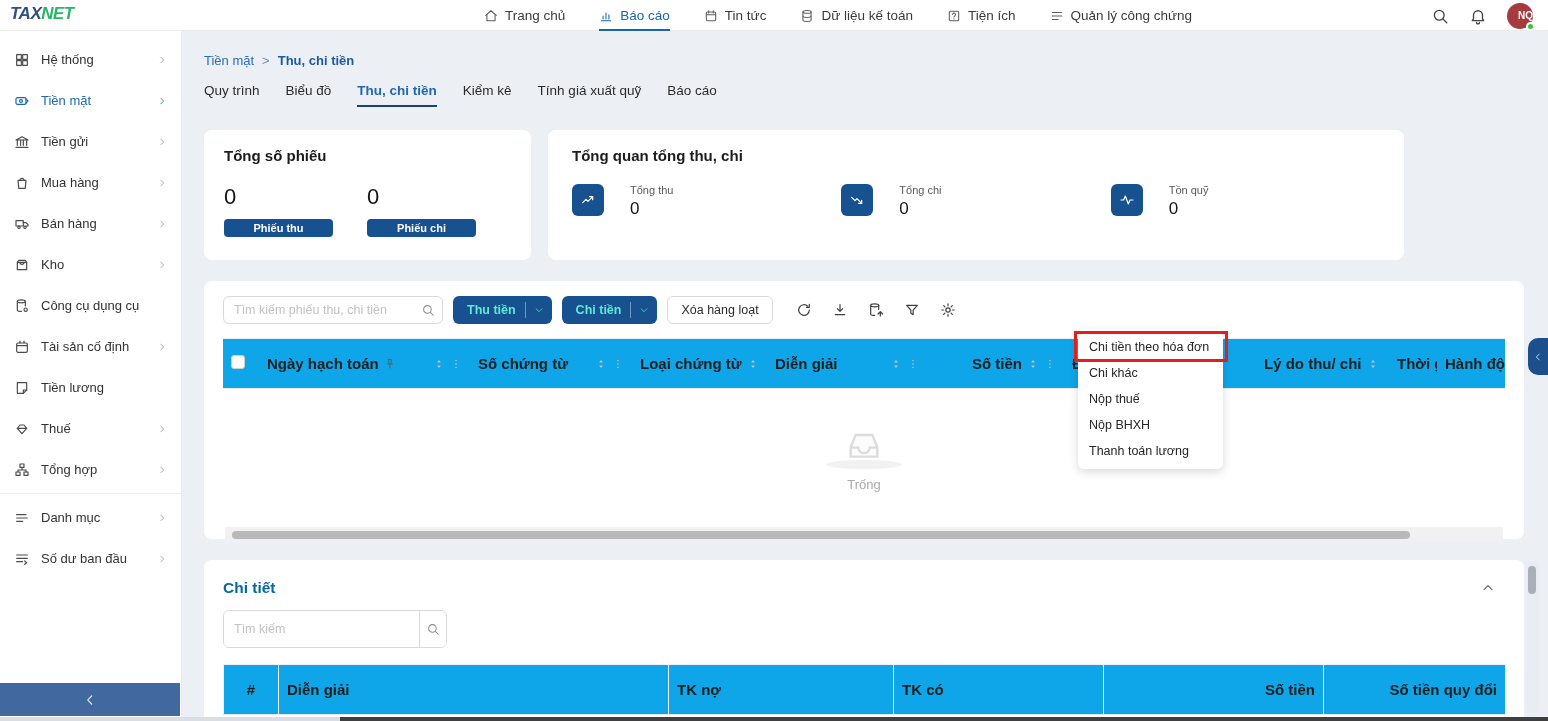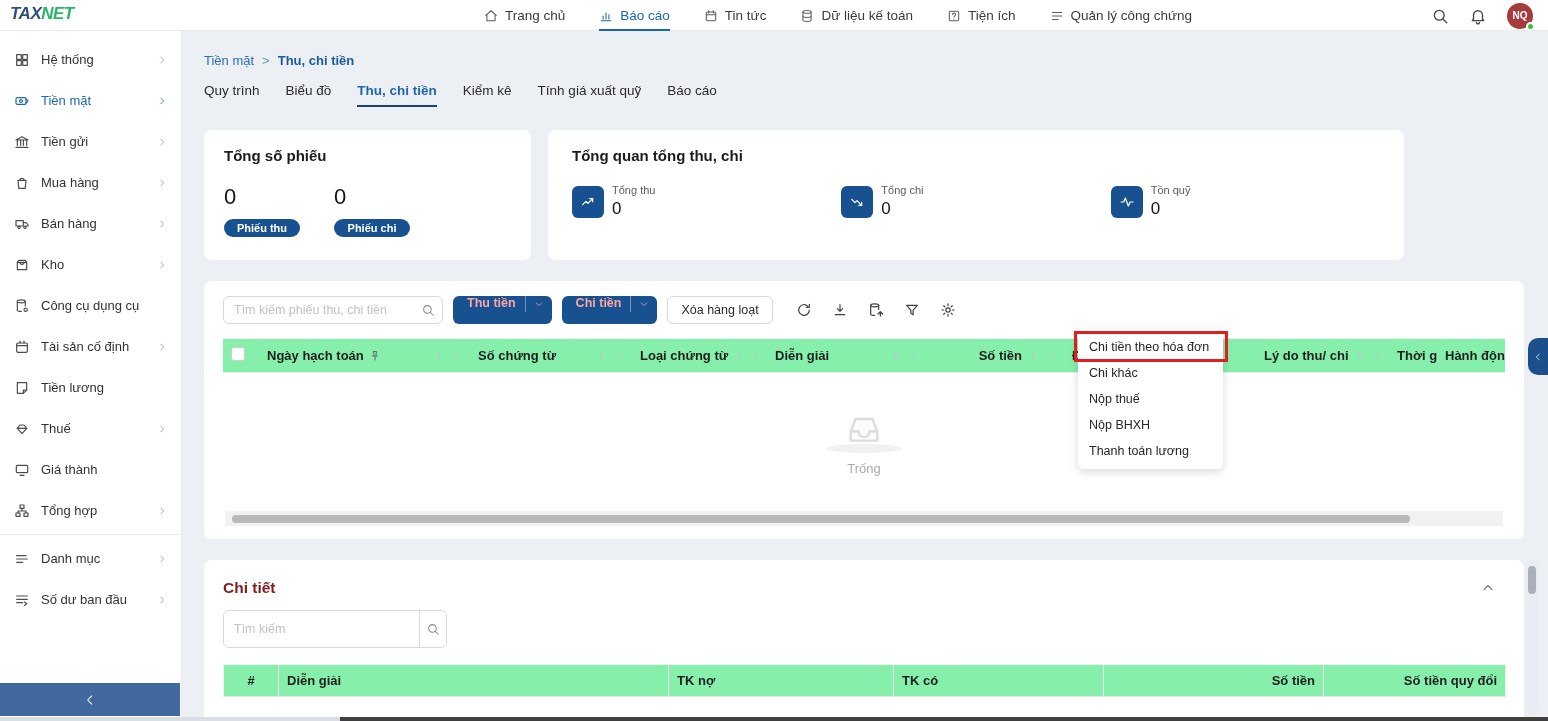--- a/index.html
+++ b/index.html
@@ -13,21 +13,21 @@
   .logo{position:absolute;left:10px;top:4px;font-style:italic;font-weight:bold;font-size:17px;letter-spacing:-.5px;cursor:pointer}
   .logo-tax{color:#2f4f80}.logo-net{color:#27b567}
   .topnav{position:absolute;left:484px;top:0;display:flex;gap:34px;height:31px;align-items:center}
   .nav-item{display:flex;align-items:center;gap:7px;font-size:13.5px;color:#3a3a3a;height:31px;position:relative;cursor:pointer;white-space:nowrap}
   .nav-item svg{color:#5c5c5c}
   .nav-item.active{color:#1766ad}
   .nav-item.active svg{color:#1766ad}
   .nav-item.active::after{content:"";position:absolute;left:0;right:0;bottom:0;height:2px;background:#1766ad}
   .top-right{position:absolute;right:15px;top:0;height:31px;display:flex;align-items:center;gap:20px}
   .top-right svg{color:#454545;cursor:pointer}
-  .avatar{width:26px;height:26px;border-radius:50%;background:#a63b3e;color:#fff;font-size:10px;font-weight:bold;display:flex;align-items:center;justify-content:center;position:relative;cursor:pointer}
+  .avatar{width:26px;height:26px;border-radius:50%;background:#a63b3e;color:#fff;font-size:10px;font-weight:bold;display:flex;align-items:center;justify-content:flex-end;position:relative;cursor:pointer}
   .avatar .dot{position:absolute;right:-2px;bottom:-2px;width:9px;height:9px;border-radius:50%;background:#35c53a;border:2px solid #fff}
 
   
   .sidebar{position:absolute;top:31px;left:0;width:182px;bottom:0;background:#fff;border-right:1px solid #e9e9ee;z-index:50}
   .side-list{padding-top:8px}
   .side-item{display:flex;align-items:center;height:41px;padding:0 14px;gap:11px;font-size:13px;color:#323232;cursor:pointer}
   .side-item svg{color:#4d4d4d;flex:0 0 auto}
   .side-item .lbl{flex:1;white-space:nowrap}
   .side-item .chev{color:#8f8f8f}
   .side-item.active{color:#1d69b0}
@@ -44,67 +44,67 @@
   .tab{padding-bottom:9px;color:#2b2b2b;cursor:pointer;position:relative;white-space:nowrap}
   .tab.active{color:#2268ae;font-weight:bold}
   .tab.active::after{content:"";position:absolute;left:0;right:0;bottom:0;height:2.5px;background:#1b4277}
 
   
   .card{position:absolute;background:#fff;border-radius:8px}
   .card-title{font-size:15px;font-weight:bold;color:#1c1c1c}
   .card-vouchers{left:204px;top:130px;width:327px;height:130px;padding:17px 20px}
   .voucher-cols{display:flex;gap:34px;margin-top:20px}
   .voucher-col .num{font-size:22px;color:#141414}
-  .pill{margin-top:9px;background:#17518f;color:#fff;font-size:11px;font-weight:bold;border:none;border-radius:9px;padding:3px 0;width:76px;text-align:center;cursor:pointer;font-family:inherit}
+  .pill{margin-top:9px;background:#17518f;color:#fff;font-size:11px;font-weight:bold;border:none;border-radius:4px;padding:3px 0;width:109px;text-align:center;cursor:pointer;font-family:inherit}
   .card-overview{left:548px;top:130px;width:856px;height:130px;padding:17px 24px}
   .stats{display:flex;margin-top:20px}
-  .stat{flex:1;display:flex;gap:8px;align-items:center}
+  .stat{flex:1;display:flex;gap:26px;align-items:flex-start}
   .stat-ic{width:32px;height:32px;border-radius:6px;background:#17518f;color:#fff;display:flex;align-items:center;justify-content:center;flex:0 0 auto}
   .stat-lbl{font-size:11px;color:#5a5a5a}
   .stat-val{font-size:17px;color:#141414;margin-top:3px}
 
   
   .card-list{left:204px;top:281px;width:1320px;height:258px}
   .list-head{display:flex;align-items:center;padding:15px 19px 10px 19px}
   .list-title{font-size:15.5px;font-weight:bold;color:#141414;flex:1}
   .controls{display:flex;align-items:center;gap:10px}
   .search-box{position:relative;width:220px;height:28px}
   .search-box input{width:100%;height:100%;border:1px solid #d9d9d9;border-radius:6px;padding:0 24px 0 10px;font-size:12.5px;color:#333;font-family:inherit;outline:none}
   input::placeholder{color:#c2c2c2}
   .search-box svg{position:absolute;right:8px;top:7px;color:#8c8c8c}
-  .btn-primary{height:28px;background:#17518f;color:#fca5a5;border:none;border-radius:6px;font-size:12.5px;font-weight:bold;display:flex;align-items:flex-start;cursor:pointer;font-family:inherit;padding:0}
+  .btn-primary{height:28px;background:#17518f;color:#5eead4;border:none;border-radius:6px;font-size:12.5px;font-weight:bold;display:flex;align-items:center;cursor:pointer;font-family:inherit;padding:0}
   .btn-primary .txt{padding:0 9px 0 14px}
   .btn-primary .caret{border-left:1px solid rgba(255,255,255,.4);padding:0 8px;height:16px;display:flex;align-items:center}
   .btn-outline{height:28px;background:#fff;border:1px solid #d9d9d9;border-radius:6px;font-size:12.5px;color:#2b2b2b;padding:0 13px;cursor:pointer;font-family:inherit}
   .tool-icons{display:flex;gap:20px;margin-left:13px;color:#3f3f3f;align-items:center}
   .tool-icons svg{cursor:pointer}
   .grid{padding:0 19px;margin-top:4px}
   table{border-collapse:collapse;table-layout:fixed;width:100%}
-  thead th{background:#86efac;height:28px;font-size:13px;color:#1f1f1f;text-align:left;padding:8px 8px;border-top:1px solid #f0f0f0;border-bottom:1px solid #ececec;font-weight:bold;overflow:hidden;white-space:nowrap}
+  thead th{background:#0ea5e9;height:28px;font-size:15px;color:#1f1f1f;text-align:left;padding:16px 8px;border-top:1px solid #f0f0f0;border-bottom:1px solid #ececec;font-weight:bold;overflow:hidden;white-space:nowrap}
   .th-inner{display:flex;align-items:center;gap:5px}
   .th-inner .sorters{margin-left:auto;display:flex;align-items:center;gap:5px;color:#c3c3c3}
   .th-inner.right .hlbl{margin-left:auto}
   .th-inner.right .sorters{margin-left:0}
   .cbx{width:14px;height:14px;border:1px solid #cfcfcf;border-radius:3px;background:#fff;display:inline-block;cursor:pointer}
   .empty{height:138px;display:flex;flex-direction:column;align-items:center;justify-content:center}
   .tray{width:48px;height:40px;stroke:#dcdcdc;fill:#fcfcfc;stroke-width:1.4}
   .tray-shadow{width:76px;height:9px;background:#f1f1f1;border-radius:50%;margin-top:-5px}
   .empty-txt{color:#ababab;font-size:13px;margin-top:8px}
   .hscroll-local{margin:0 21px;height:15px;background:#f1f1f1;display:flex;align-items:center;padding:0 7px}
   .hthumb-local{height:8px;border-radius:4px;background:#b9b9b9;width:1178px;cursor:pointer}
 
   
   .dropdown{position:absolute;left:1078px;top:329px;width:145px;background:#fff;border-radius:6px;box-shadow:0 3px 10px rgba(0,0,0,.15);padding:5px 0;z-index:80}
   .dd-item{height:26px;line-height:26px;padding:0 11px;font-size:12.5px;color:#262626;cursor:pointer;position:relative;white-space:nowrap}
   .dd-annotation{position:absolute;left:-4px;right:-5px;top:-3px;bottom:-2px;border:3px solid #e0201f;z-index:5;pointer-events:none}
 
   
   .card-detail{left:204px;top:560px;width:1320px;height:230px;padding:19px 19px 0 19px}
   .detail-head{display:flex;align-items:center}
-  .detail-title{font-size:15.5px;font-weight:bold;color:#7f1d1d;flex:1}
+  .detail-title{font-size:15.5px;font-weight:bold;color:#0369a1;flex:1}
   .collapse-ic{color:#555;cursor:pointer;margin-right:10px}
   .detail-search{margin-top:13px;display:flex;width:224px;height:38px;border:1px solid #d9d9d9;border-radius:6px;overflow:hidden;background:#fff}
   .detail-search input{flex:1;border:none;outline:none;padding:0 10px;font-size:12.5px;font-family:inherit;min-width:0}
   .detail-search .sbtn{width:27px;border-left:1px solid #d9d9d9;display:flex;align-items:center;justify-content:center;color:#8c8c8c;cursor:pointer;background:#fff}
   .detail-table{margin-top:16px}
   .detail-table th{border:1px solid #f0f0f0;border-bottom:1px solid #e6e6e6}
   .th-right{text-align:right}
   .th-center{text-align:center}
 
   
@@ -418,26 +418,20 @@
         <span class="lbl">Tiền lương</span>
       </div>
       <div class="side-item">
         <svg class="ic s16">
             <use href="#i-tax"></use>
           </svg>
         <span class="lbl">Thuế</span>
         <svg class="ic s10 chev">
             <use href="#i-chevr"></use>
           </svg>
-      </div>
-      <div class="side-item">
-        <svg class="ic s16">
-            <use href="#i-monitor"></use>
-          </svg>
-        <span class="lbl">Giá thành</span>
       </div>
       <div class="side-item">
         <svg class="ic s16">
             <use href="#i-tree"></use>
           </svg>
         <span class="lbl">Tổng hợp</span>
         <svg class="ic s10 chev">
             <use href="#i-chevr"></use>
           </svg>
       </div>

